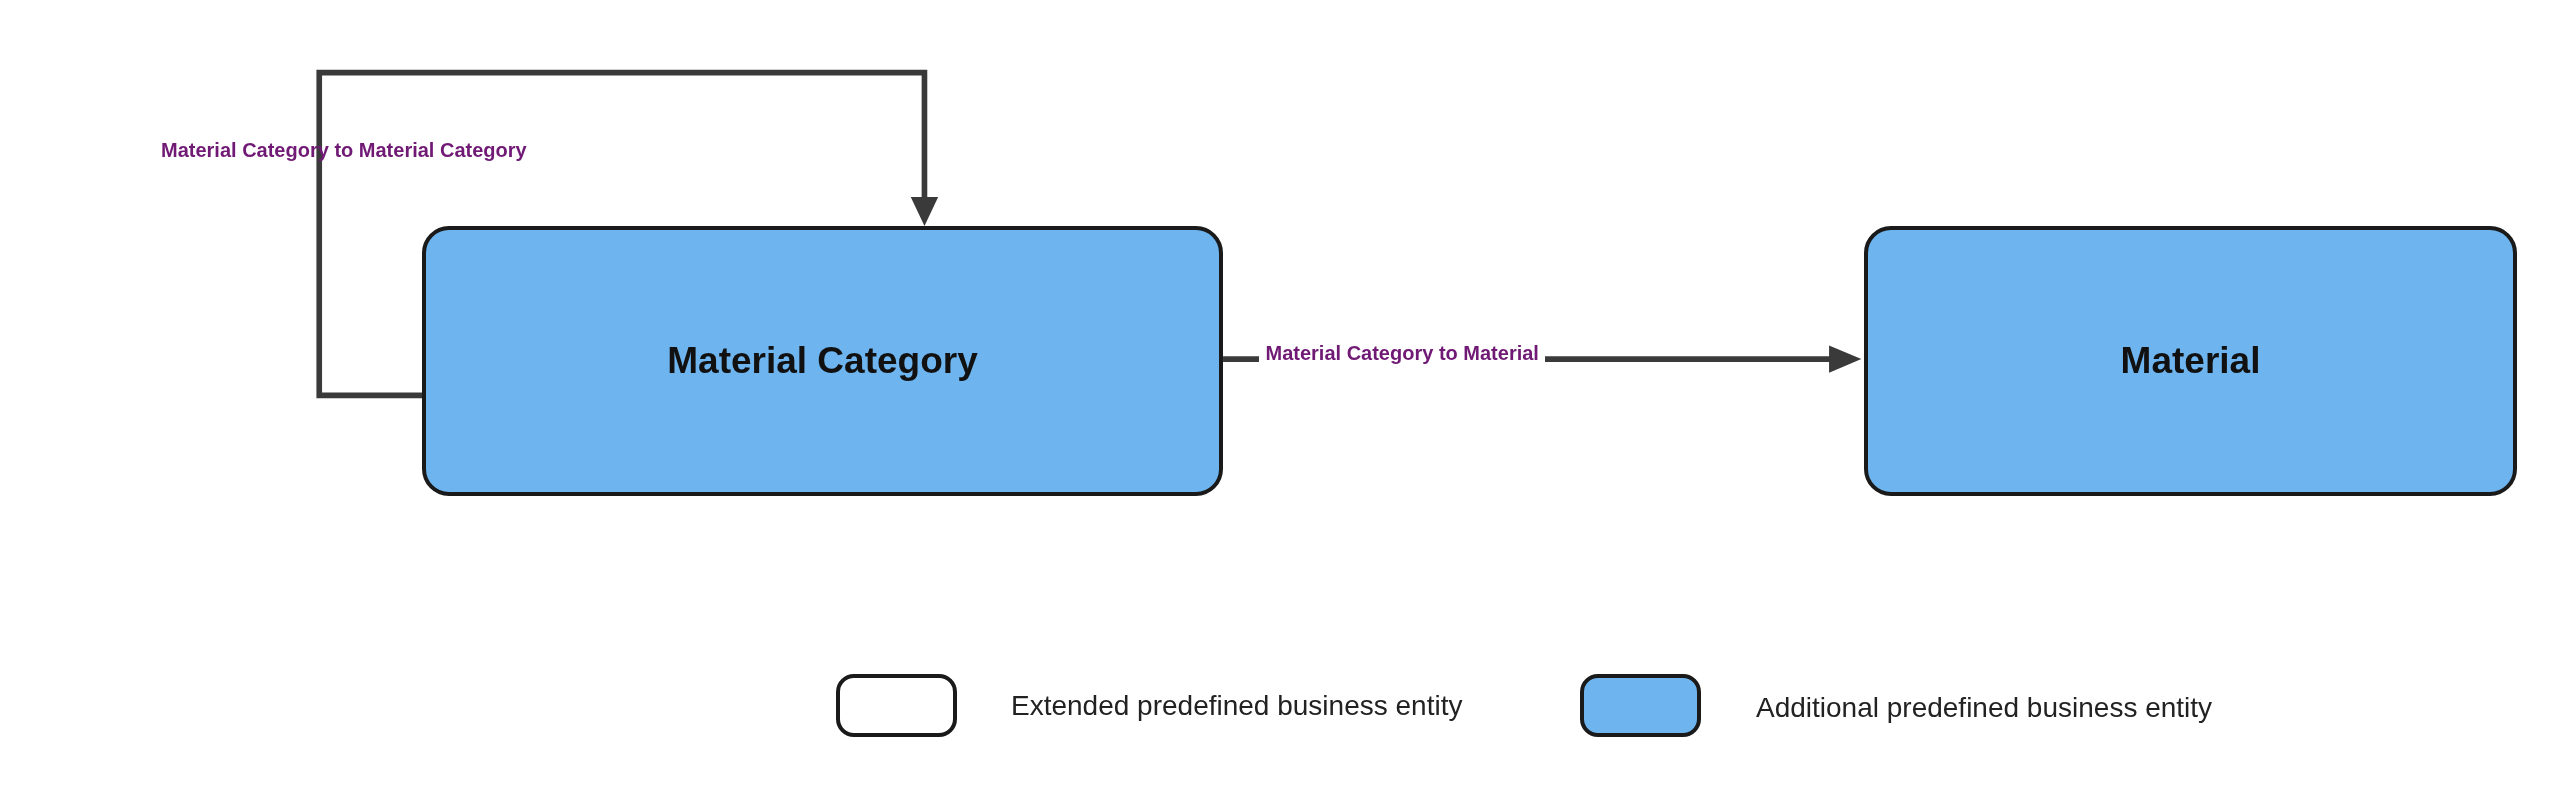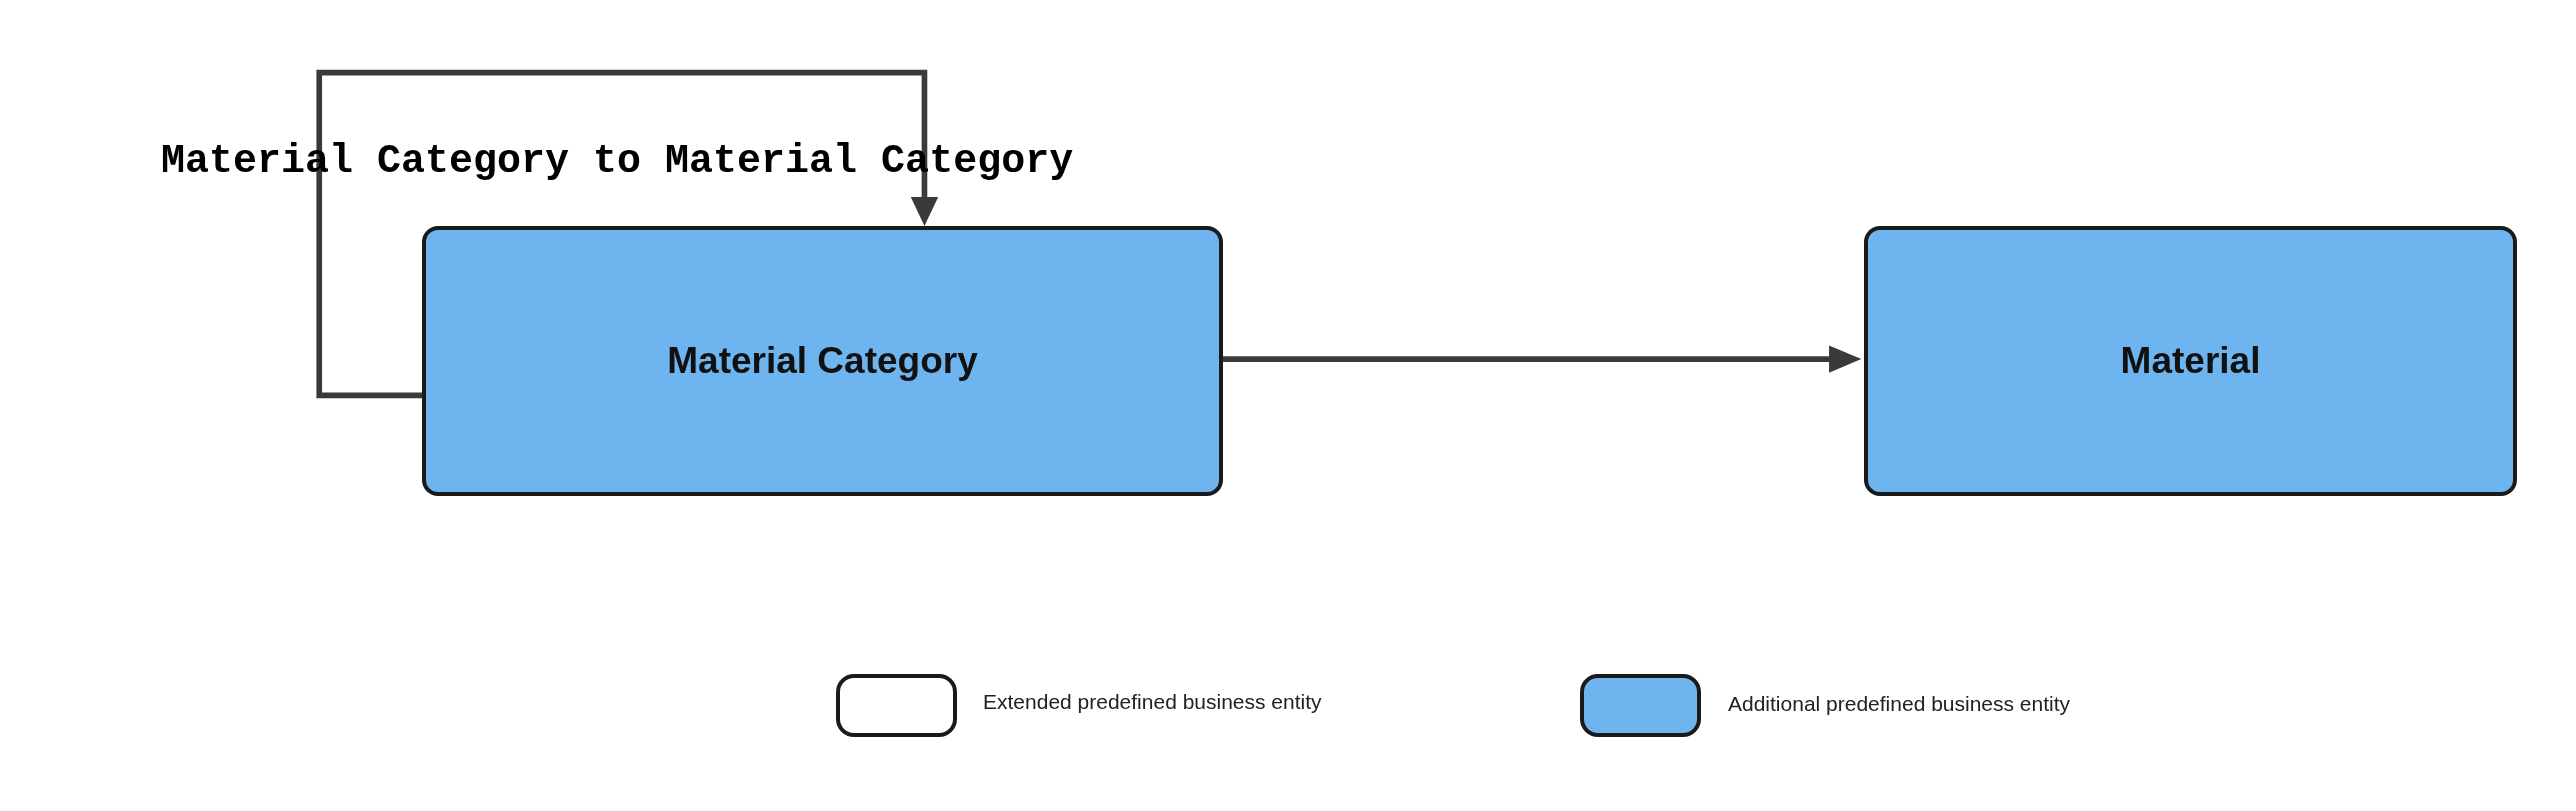--- a/index.html
+++ b/index.html
@@ -16,46 +16,46 @@
     }
     .diagram {
       position: relative;
       width: 100%;
       height: 100%;
     }
     .entity-box {
       position: absolute;
       background: #6eb5f0;
       border: 4.8px solid #1a1a1a;
-      border-radius: 16px;
+      border-radius: 27px;
       display: flex;
       align-items: center;
       justify-content: center;
       font-weight: bold;
       font-size: 37px;
       color: #111;
     }
     .legend-box {
       position: absolute;
       border: 4.8px solid #1a1a1a;
       border-radius: 18px;
       width: 121px;
       height: 63px;
     }
     .legend-label {
       position: absolute;
-      font-size: 21px;
+      font-size: 28px;
       color: #222;
+      margin-left: 28px;
     }
     .edge-label {
       position: absolute;
-      font-size: 40px;
+      font-size: 20px;
       font-weight: bold;
-      color: #000000;
-      font-family: Liberation Mono, monospace;
+      color: #701a75;
     }
     svg.connectors {
       position: absolute;
       top: 0;
       left: 0;
       width: 2576px;
       height: 811px;
       pointer-events: none;
     }
     .connector-line {
@@ -84,20 +84,21 @@
   <div class="entity-box" style="left:422px; top:226px; width:801px; height:270px;">
     <span>Material Category</span>
   </div>
 
   <div class="entity-box" style="left:1864px; top:226px; width:653px; height:270px;">
     <span>Material</span>
   </div>
 
   <div class="edge-label" style="left:161px; top:139px;">Material Category to Material Category</div>
 
+  <div class="edge-label" style="left:1259px; top:342px; background:#fff; padding:0 6.5px;">Material Category to Material</div>
 
   <div class="legend-box" style="left:836px; top:674px; background:#ffffff;"></div>
   <div class="legend-label" style="left:983px; top:690px;">Extended predefined business entity</div>
 
   <div class="legend-box" style="left:1580px; top:674px; background:#6eb5f0;"></div>
   <div class="legend-label" style="left:1728px; top:692px;">Additional predefined business entity</div>
 
 </div>
 
 

